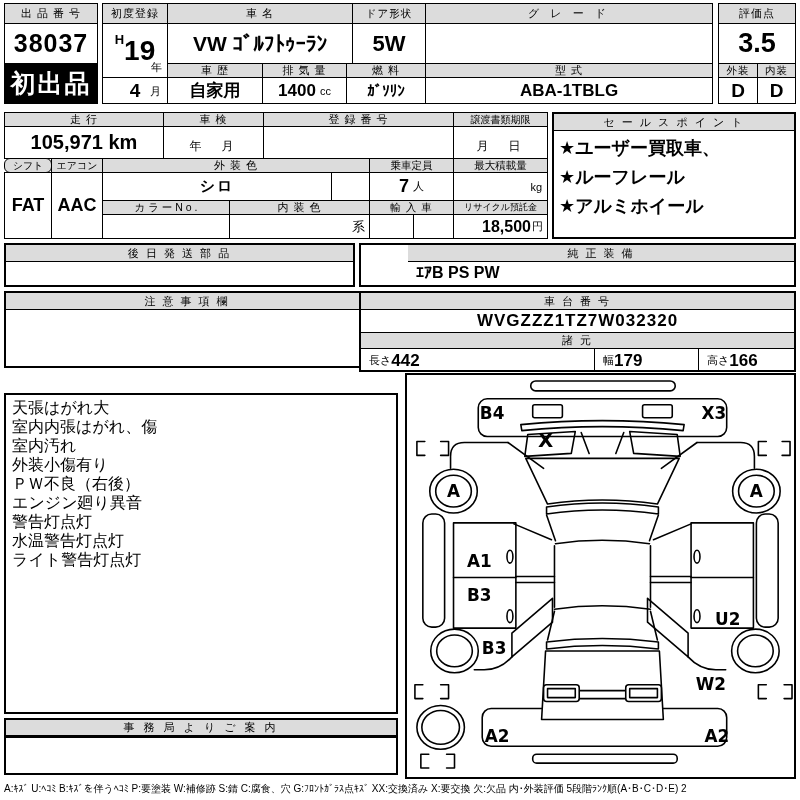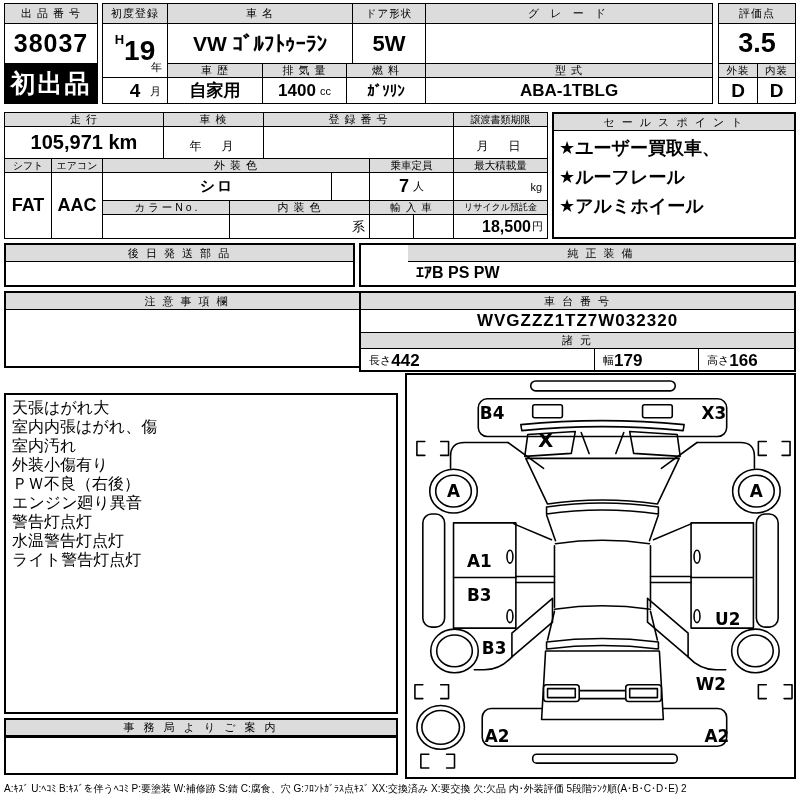--- a/index.html
+++ b/index.html
@@ -75,21 +75,21 @@
 
   <div class="h" style="left:163px;top:112px;width:101px;height:15px;">車 検</div>
   <div class="v" style="left:163px;top:126px;width:101px;height:33px;align-items:flex-end;padding-bottom:3px;font-size:12px;letter-spacing:4px;">年　月</div>
 
   <div class="h" style="left:263px;top:112px;width:191px;height:15px;">登 録 番 号</div>
   <div class="v" style="left:263px;top:126px;width:191px;height:33px;"></div>
 
   <div class="h" style="left:453px;top:112px;width:95px;height:15px;font-size:10px;letter-spacing:0;">譲渡書類期限</div>
   <div class="v" style="left:453px;top:126px;width:95px;height:33px;align-items:flex-end;padding-bottom:3px;font-size:12px;letter-spacing:4px;">月　日</div>
 
-  <div class="h" style="left:4px;top:158px;width:48px;height:15px;font-size:10px;letter-spacing:0;">シフト</div>
+  <div class="h" style="left:4px;top:158px;width:48px;height:15px;font-size:10px;letter-spacing:0;border-radius:6px;">シフト</div>
   <div class="h" style="left:51px;top:158px;width:52px;height:15px;font-size:10px;letter-spacing:0;">エアコン</div>
   <div class="v bold" style="left:4px;top:172px;width:48px;height:67px;font-size:18px;">FAT</div>
   <div class="v bold" style="left:51px;top:172px;width:52px;height:67px;font-size:18px;">AAC</div>
 
   <div class="h" style="left:102px;top:158px;width:268px;height:15px;">外 装 色</div>
   <div class="v bold" style="left:102px;top:172px;width:230px;height:29px;font-size:15px;letter-spacing:2px;">シロ</div>
   <div class="v" style="left:331px;top:172px;width:39px;height:29px;"></div>
 
   <div class="h" style="left:369px;top:158px;width:85px;height:15px;font-size:10.5px;letter-spacing:0;">乗車定員</div>
   <div class="v" style="left:369px;top:172px;width:85px;height:29px;">

